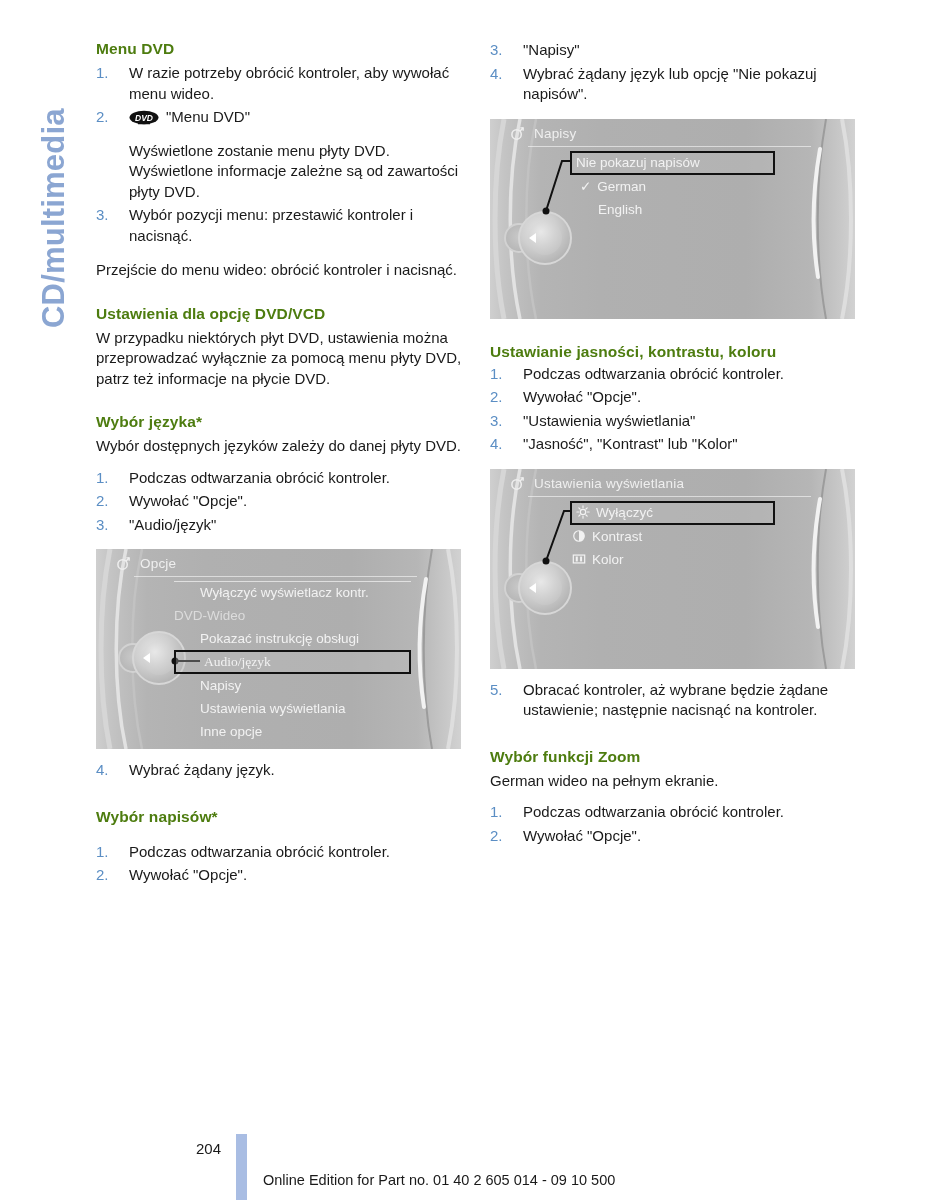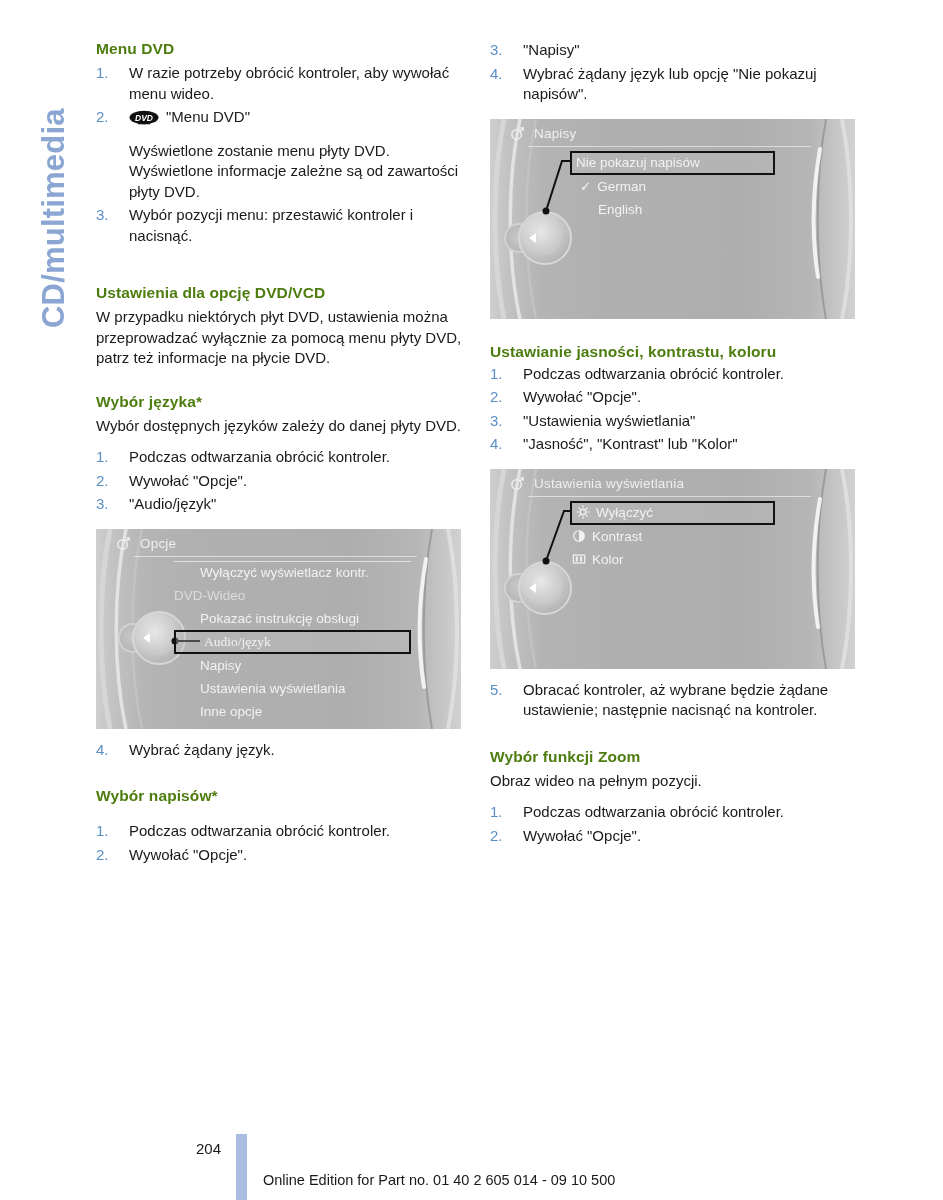--- a/index.html
+++ b/index.html
@@ -195,20 +195,21 @@
         </span><span>"Menu DVD"</span>
         <span class="sub">Wyświetlone zostanie menu płyty DVD. Wyświetlone informacje zależne są od zawartości płyty DVD.</span>
       </li>
       <li>
         <span class="num">3.</span>
         <span>Wybór pozycji menu: przestawić kontroler i nacisnąć.</span>
       </li>
     </ol>
 
     <div class="gap-s"></div>
+    <p class="body">Przejście do menu wideo: obrócić kontroler i nacisnąć.</p>
 
     <div class="gap-l"></div>
 
     <h2 class="sec">Ustawienia dla opcję DVD/VCD</h2>
     <p class="body">W przypadku niektórych płyt DVD, ustawienia można przeprowadzać wyłącznie za pomocą menu płyty DVD, patrz też informacje na płycie DVD.</p>
 
     <div class="gap-l"></div>
 
     <h2 class="sec">Wybór języka*</h2>
     <p class="body">Wybór dostępnych języków zależy do danej płyty DVD.</p>
@@ -467,21 +468,21 @@
     <ol class="steps">
       <li>
         <span class="num">5.</span>
         <span>Obracać kontroler, aż wybrane będzie żądane ustawienie; następnie nacisnąć na kontroler.</span>
       </li>
     </ol>
 
     <div class="gap-l"></div>
 
     <h2 class="sec">Wybór funkcji Zoom</h2>
-    <p class="body">Obraz wideo na pełnym pozycji.</p>
+    <p class="body">German wideo na pełnym ekranie.</p>
     <div class="gap-s"></div>
     <ol class="steps">
       <li>
         <span class="num">1.</span>
         <span>Podczas odtwarzania obrócić kontroler.</span>
       </li>
       <li>
         <span class="num">2.</span>
         <span>Wywołać "Opcje".</span>
       </li>

